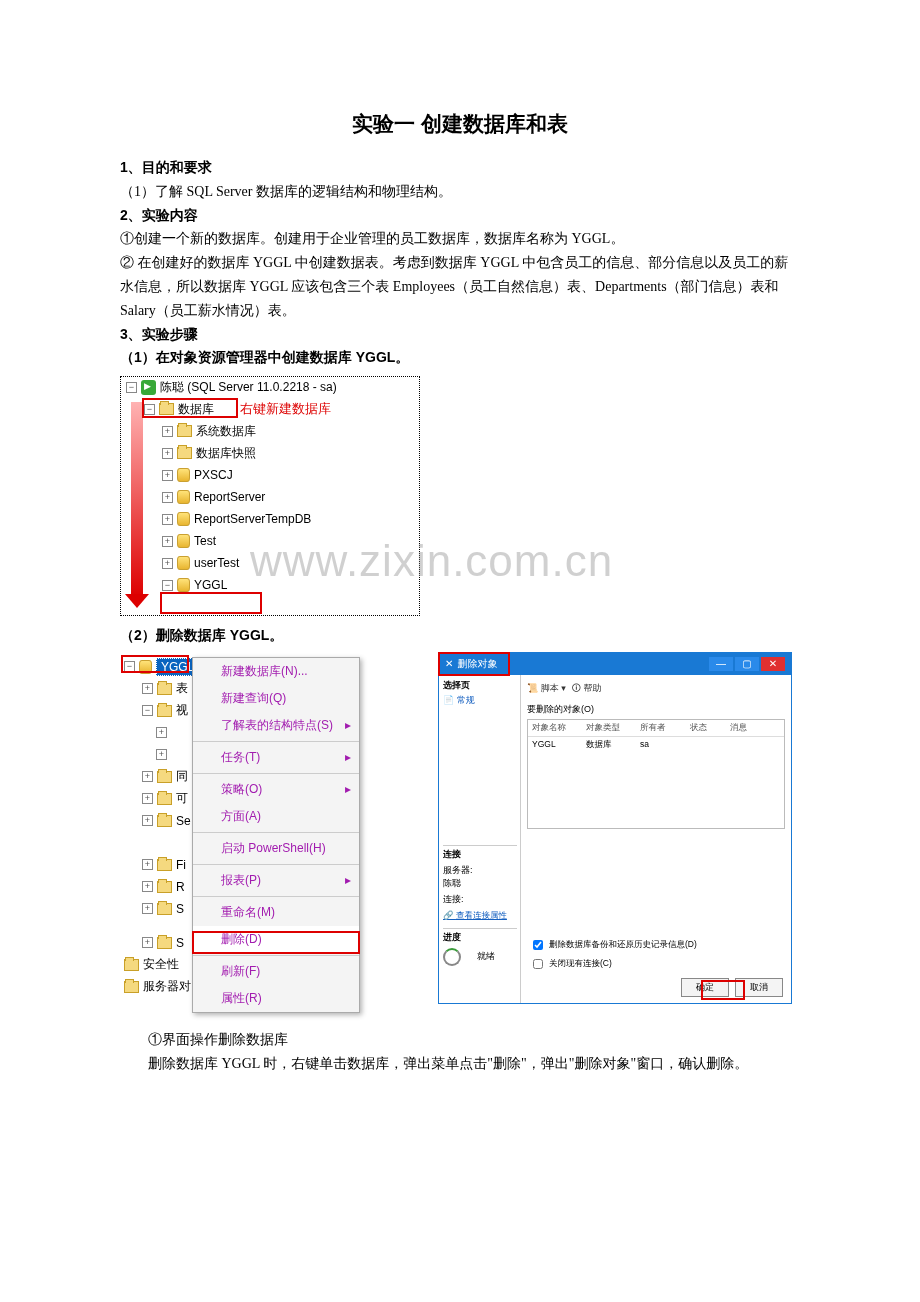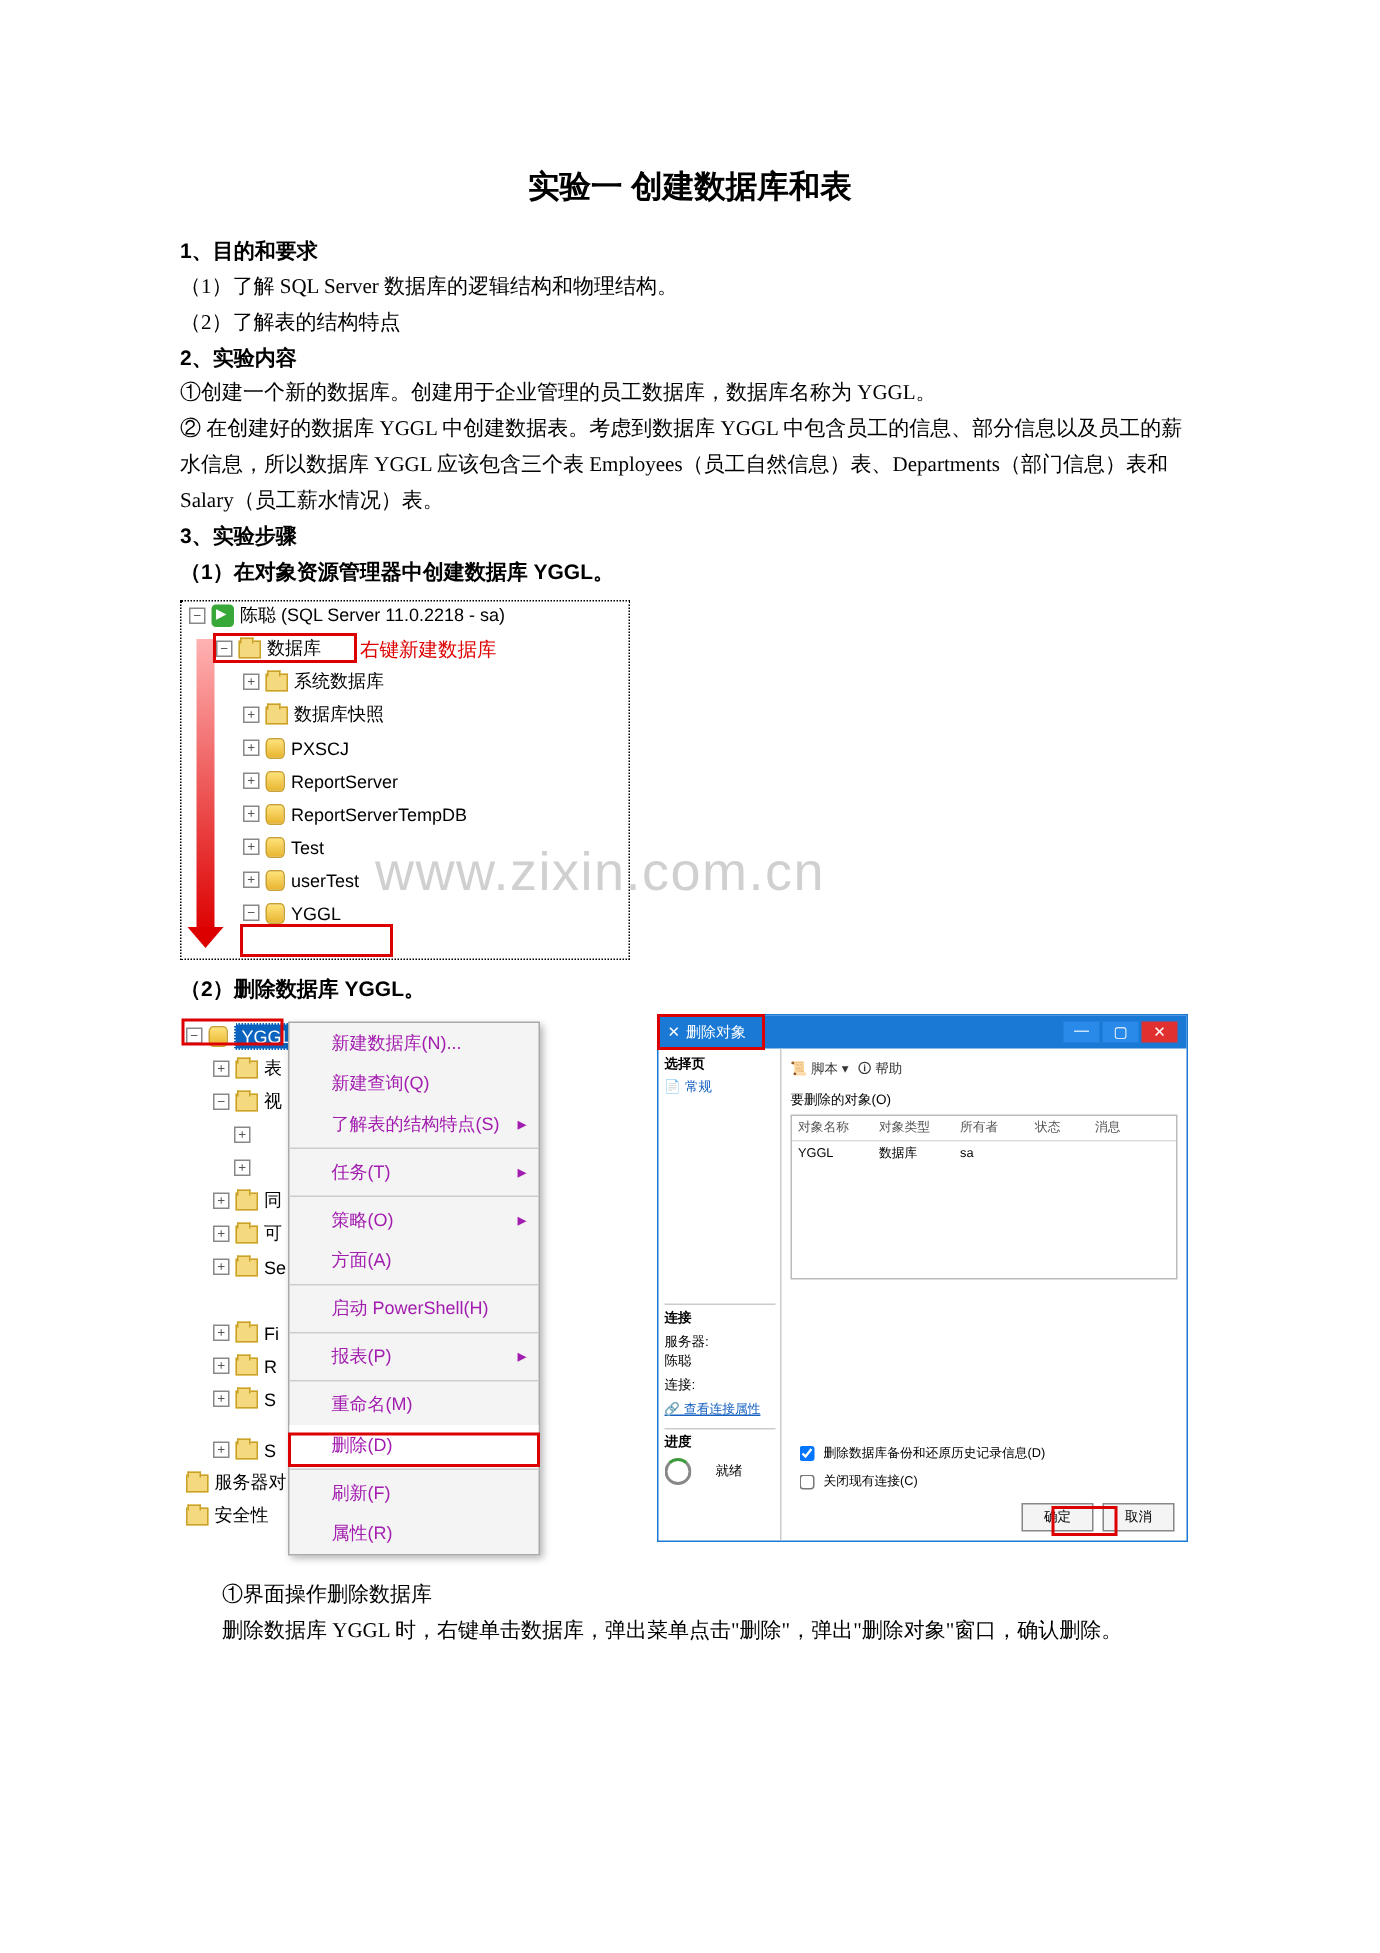--- a/index.html
+++ b/index.html
@@ -86,21 +86,21 @@
     left: 11px; top: 26px; width: 12px; height: 196px;
     background: linear-gradient(180deg, rgba(255,0,0,0.3), #d00);
   }
   .arrow-down::after {
     content: ""; position: absolute; bottom: -10px; left: -6px;
     border-left: 12px solid transparent; border-right: 12px solid transparent;
     border-top: 14px solid #d00;
   }
   .watermark {
     position: absolute; font-family: Arial, sans-serif;
-    font-size: 36px; color: rgba(120,120,120,0.35);
+    font-size: 44px; color: rgba(120,120,120,0.35);
     font-weight: 300; letter-spacing: 1px;
     pointer-events: none; z-index: 50;
   }
   .shots { display: flex; gap: 6px; margin-top: 4px; }
   .context-shot {
     width: 312px; height: 352px; position: relative;
     background: #fff;
     font-family: Arial, sans-serif; font-size: 12px;
   }
   .menu {
@@ -156,21 +156,20 @@
 </style>
 </head>
 <body>
 
 <div class="page">
 
   <div class="title">实验一 创建数据库和表</div>
 
   <p class="para heading">1、目的和要求</p>
   <p class="para">（1）了解 SQL Server 数据库的逻辑结构和物理结构。</p>
-  <p class="para">（2）了解表的结构特点</p>
 
   <p class="para heading">2、实验内容</p>
   <p class="para">①创建一个新的数据库。创建用于企业管理的员工数据库，数据库名称为 YGGL。</p>
   <p class="para">② 在创建好的数据库 YGGL 中创建数据表。考虑到数据库 YGGL 中包含员工的信息、部分信息以及员工的薪水信息，所以数据库 YGGL 应该包含三个表 Employees（员工自然信息）表、Departments（部门信息）表和 Salary（员工薪水情况）表。</p>
 
   <p class="para heading">3、实验步骤</p>
   <p class="para heading">（1）在对象资源管理器中创建数据库 YGGL。</p>
 
   <div class="tree" style="height:244px;">
     <div class="dotted-box" style="left:0;top:0;width:300px;height:240px;"></div>
@@ -321,27 +320,27 @@
           </div>
         <div style="height:12px"></div>
         <div class="ctx-tree-row">
             <span style="width:22px"></span>
             <span class="expander">+</span>
             <span class="folder"></span>
             <span>S</span>
           </div>
         <div class="ctx-tree-row">
             <span style="width:4px"></span>
-            <span class="folder"></span>
-            <span>服务器对</span>
-          </div>
-        <div class="ctx-tree-row">
-            <span style="width:4px"></span>
             <span class="folder" style="background:#f5d97f"></span>
             <span>安全性</span>
+          </div>
+        <div class="ctx-tree-row">
+            <span style="width:4px"></span>
+            <span class="folder"></span>
+            <span>服务器对</span>
           </div>
       </div>
 
       <div class="menu">
         <div class="menu-item"><span>新建数据库(N)...</span></div>
         <div class="menu-item"><span>新建查询(Q)</span></div>
         <div class="menu-item"><span>了解表的结构特点(S)</span><span class="arr">▸</span></div>
         <div class="menu-sep"></div>
         <div class="menu-item"><span>任务(T)</span><span class="arr">▸</span></div>
         <div class="menu-sep"></div>

